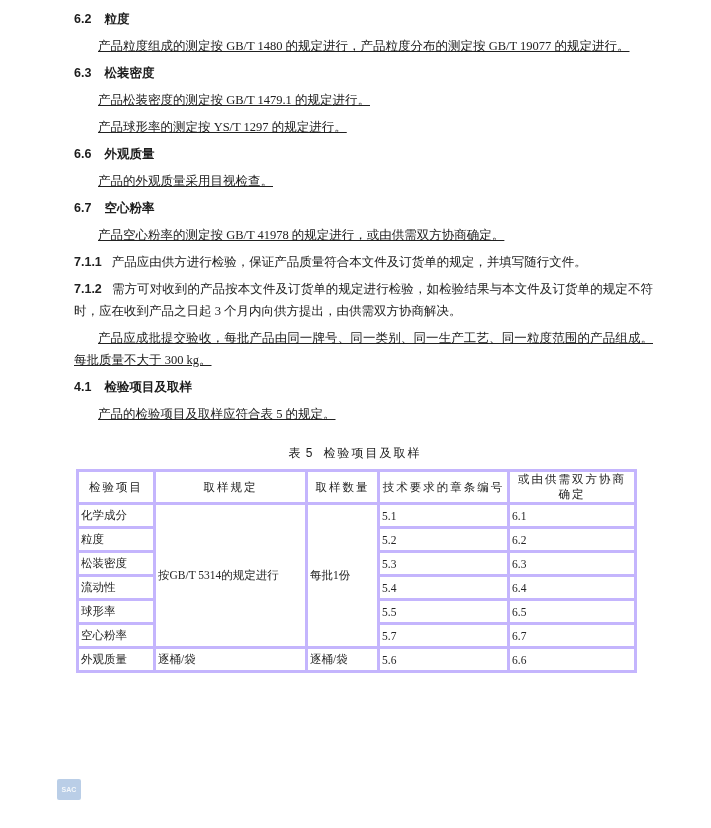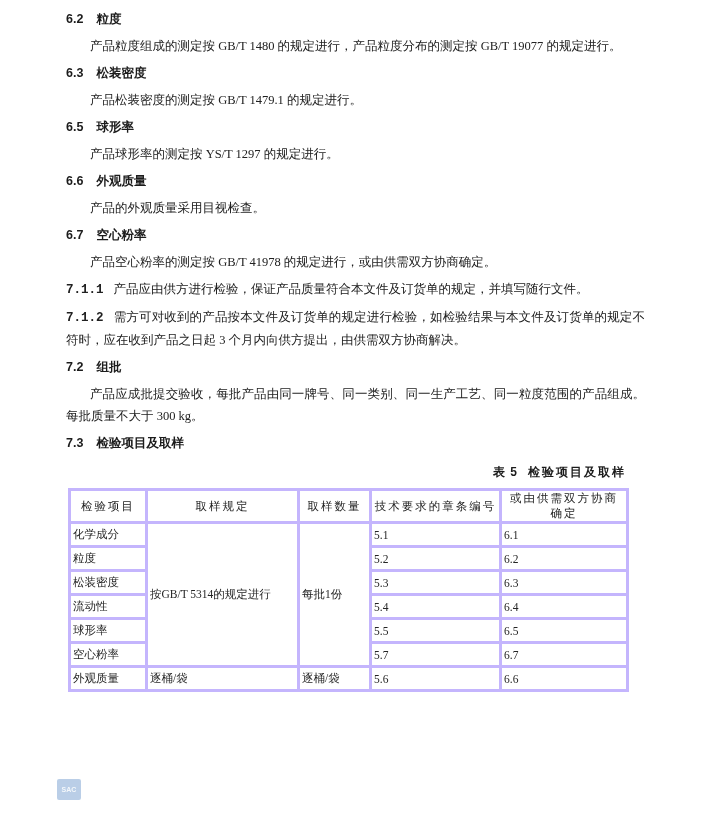--- a/index.html
+++ b/index.html
@@ -2,39 +2,39 @@
 <html><head>
 <meta charset="utf-8">
 <style>
   html,body{margin:0;padding:0;}
   body{
     width:711px;height:828px;background:#ffffff;position:relative;overflow:hidden;
     font-family:"Liberation Serif","DejaVu Serif",serif;
     color:#212121;
   }
   .content{
-    position:absolute;left:66px;top:8px;width:579px;
+    position:absolute;left:74px;top:8px;width:579px;
   }
   .blk{margin:0 0 5px 0;line-height:22px;font-size:12.5px;}
   h3.blk{
     font-family:"Liberation Sans","DejaVu Sans",sans-serif;
     font-weight:bold;font-size:12.5px;color:#1c1c1c;
   }
   h3 .hnum{margin-right:13px;}
   p.blk{text-align:justify;}
-  p.indent{text-indent:24px;}
+  p.indent{text-indent:24px;text-decoration:underline;}
   p.clause .cnum{
-    font-family:Liberation Mono, monospace;
+    font-family:Liberation Sans, sans-serif;
     font-weight:bold;margin-right:10px;
   }
   .mt-ch{margin-top:8px;}
   .caption{
-    margin:8px 0 6px 2px;width:558px;text-align:right;
+    margin:18px 0 6px 2px;width:558px;text-align:center;
     font-family:"Liberation Sans","DejaVu Sans",sans-serif;
-    font-weight:bold;font-size:12px;line-height:20px;letter-spacing:2px;color:#1c1c1c;
+    font-weight:normal;font-size:12px;line-height:20px;letter-spacing:2px;color:#1c1c1c;
   }
   .caption .cap-prefix{margin-right:10px;letter-spacing:1px;}
   table.t5{
     border-collapse:collapse;table-layout:fixed;width:558px;margin-left:2px;
     font-size:11.5px;background:transparent;
   }
   table.t5,table.t5 th,table.t5 td{border:3px solid #c4b5fd;}
   table.t5{border-width:2px;}
   table.t5 th{
     height:26px;font-weight:normal;letter-spacing:2px;
@@ -56,39 +56,38 @@
 
 <div class="content">
 
   <h3 class="blk"><span class="hnum">6.2</span><span>粒度</span></h3>
   <p class="blk indent">产品粒度组成的测定按 GB/T 1480 的规定进行，产品粒度分布的测定按 GB/T 19077 的规定进行。</p>
 
   <h3 class="blk"><span class="hnum">6.3</span><span>松装密度</span></h3>
   <p class="blk indent">产品松装密度的测定按 GB/T 1479.1 的规定进行。</p>
 
 
-  <h3 class="blk"><span class="hnum">6.5</span><span>球形率</span></h3>
   <p class="blk indent">产品球形率的测定按 YS/T 1297 的规定进行。</p>
 
   <h3 class="blk"><span class="hnum">6.6</span><span>外观质量</span></h3>
   <p class="blk indent">产品的外观质量采用目视检查。</p>
 
   <h3 class="blk"><span class="hnum">6.7</span><span>空心粉率</span></h3>
   <p class="blk indent">产品空心粉率的测定按 GB/T 41978 的规定进行，或由供需双方协商确定。</p>
 
 
 
   <p class="blk clause"><span class="cnum">7.1.1</span><span>产品应由供方进行检验，保证产品质量符合本文件及订货单的规定，并填写随行文件。</span></p>
 
   <p class="blk clause"><span class="cnum">7.1.2</span><span>需方可对收到的产品按本文件及订货单的规定进行检验，如检验结果与本文件及订货单的规定不符时，应在收到产品之日起 3 个月内向供方提出，由供需双方协商解决。</span></p>
 
-  <h3 class="blk"><span class="hnum">7.2</span><span>组批</span></h3>
   <p class="blk indent">产品应成批提交验收，每批产品由同一牌号、同一类别、同一生产工艺、同一粒度范围的产品组成。每批质量不大于 300 kg。</p>
 
-  <h3 class="blk"><span class="hnum">7.3</span><span>检验项目及取样</span></h3>
+  <h3 class="blk"><span class="hnum">4.1</span><span>检验项目及取样</span></h3>
+  <p class="blk indent">产品的检验项目及取样应符合表 5 的规定。</p>
 
   <div class="caption"><span class="cap-prefix">表 5</span><span>检验项目及取样</span></div>
 
   <table class="t5">
     <colgroup>
       <col style="width:77px">
         <col style="width:152px">
         <col style="width:72px">
         <col style="width:130px">
         <col style="width:127px">

